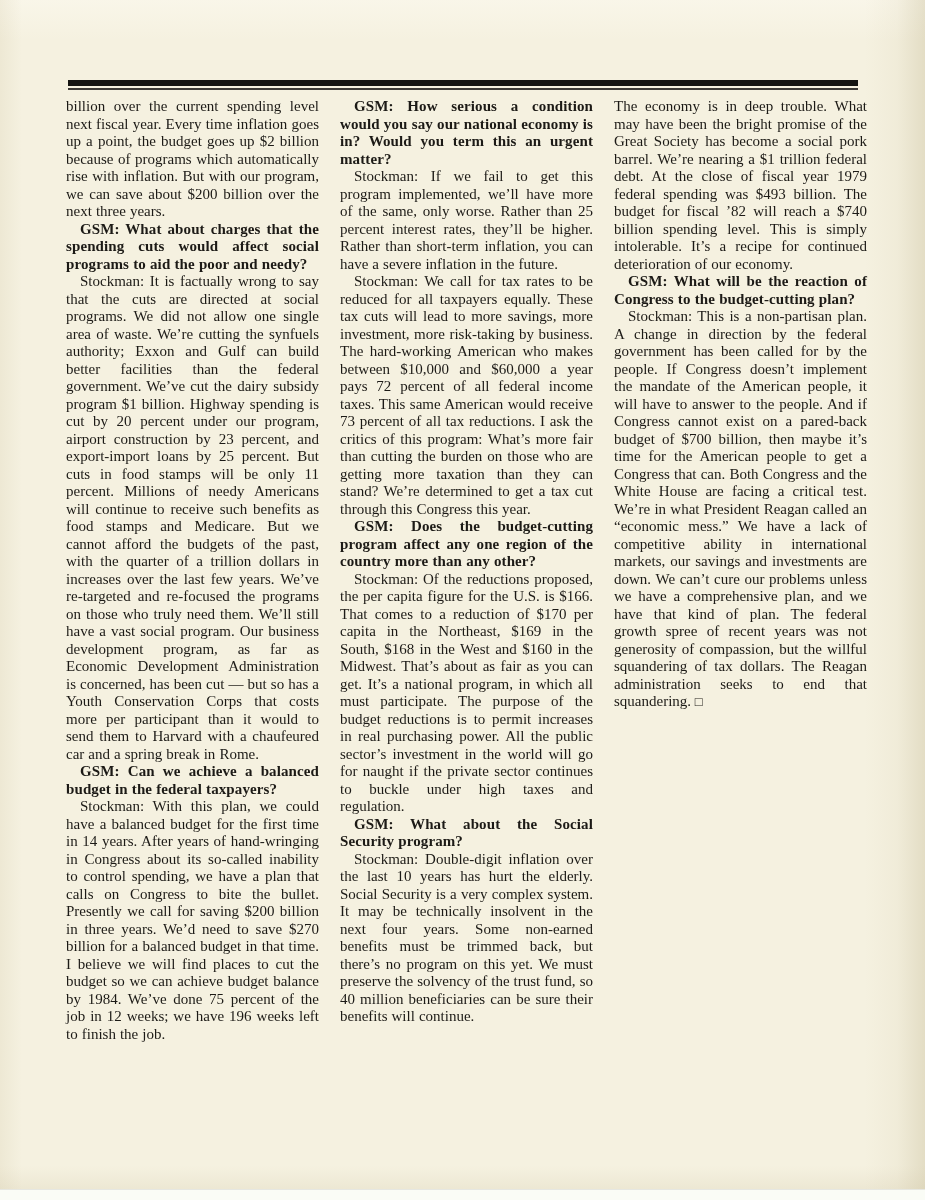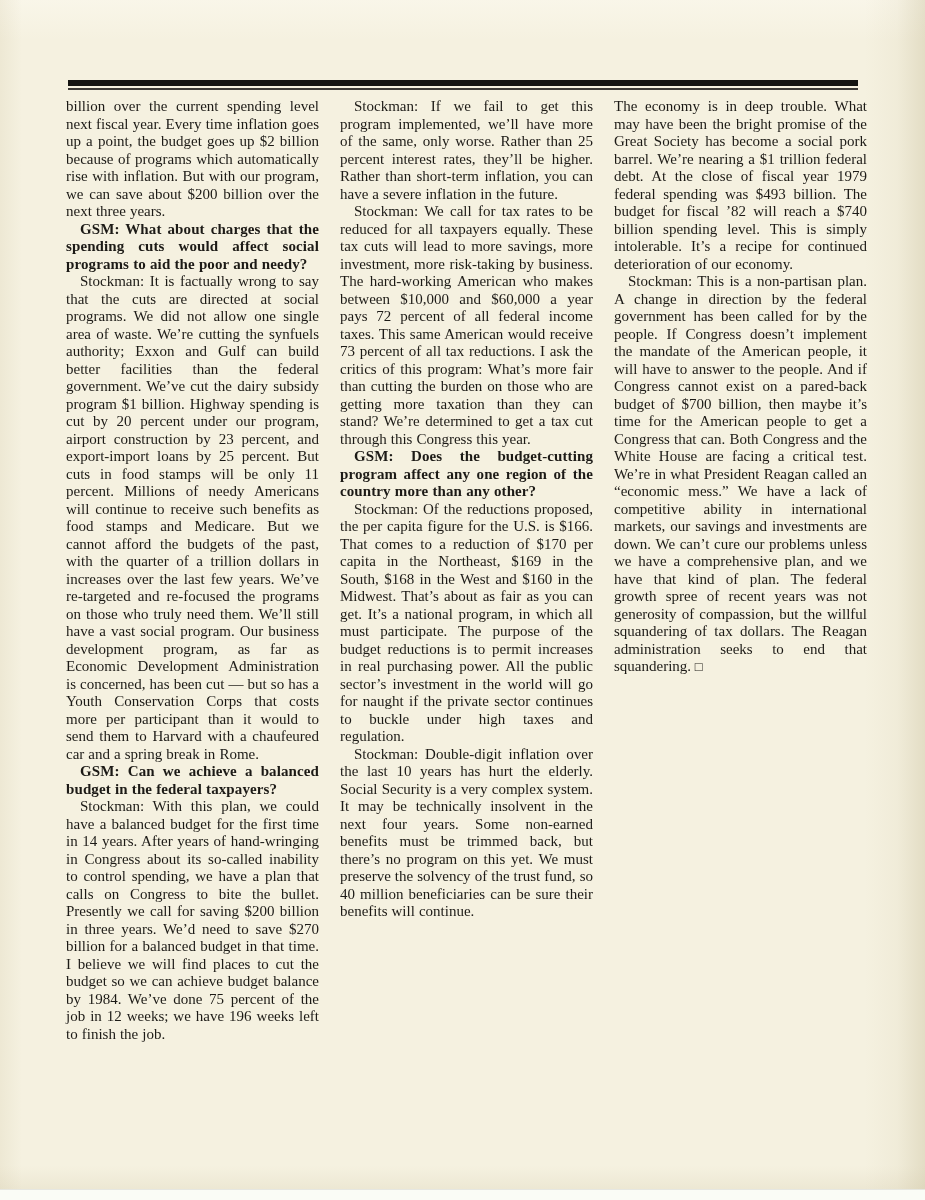--- a/index.html
+++ b/index.html
@@ -99,27 +99,30 @@
 
   <div class="columns" id="columns">
       <div class="column">
         <p class="continuation"><span>billion over the current spending level next fiscal year. Every time inflation goes up a point, the budget goes up $2 billion because of programs which automatically rise with inflation. But with our program, we can save about $200 billion over the next three years.</span></p>
         <p class="question"><span>GSM: What about charges that the spending cuts would affect social programs to aid the poor and needy?</span></p>
         <p class="answer"><span>Stockman: It is factually wrong to say that the cuts are directed at social programs. We did not allow one single area of waste. We’re cutting the synfuels authority; Exxon and Gulf can build better facilities than the federal government. We’ve cut the dairy subsidy program $1 billion. Highway spending is cut by 20 percent under our program, airport construction by 23 percent, and export-import loans by 25 percent. But cuts in food stamps will be only 11 percent. Millions of needy Americans will continue to receive such benefits as food stamps and Medicare. But we cannot afford the budgets of the past, with the quarter of a trillion dollars in increases over the last few years. We’ve re-targeted and re-focused the programs on those who truly need them. We’ll still have a vast social program. Our business development program, as far as Economic Development Administration is concerned, has been cut — but so has a Youth Conservation Corps that costs more per participant than it would to send them to Harvard with a chaufeured car and a spring break in Rome.</span></p>
         <p class="question"><span>GSM: Can we achieve a balanced budget in the federal taxpayers?</span></p>
         <p class="answer"><span>Stockman: With this plan, we could have a balanced budget for the first time in 14 years. After years of hand-wringing in Congress about its so-called inability to control spending, we have a plan that calls on Congress to bite the bullet. Presently we call for saving $200 billion in three years. We’d need to save $270 billion for a balanced budget in that time. I believe we will find places to cut the budget so we can achieve budget balance by 1984. We’ve done 75 percent of the job in 12 weeks; we have 196 weeks left to finish the job.</span></p>
       </div>
       <div class="column">
+        <p class="question"><span>GSM: How serious a condition would you say our national economy is in? Would you term this an urgent matter?</span></p>
         <p class="answer"><span>Stockman: If we fail to get this program implemented, we’ll have more of the same, only worse. Rather than 25 percent interest rates, they’ll be higher. Rather than short-term inflation, you can have a severe inflation in the future.</span></p>
         <p class="answer"><span>Stockman: We call for tax rates to be reduced for all taxpayers equally. These tax cuts will lead to more savings, more investment, more risk-taking by business. The hard-working American who makes between $10,000 and $60,000 a year pays 72 percent of all federal income taxes. This same American would receive 73 percent of all tax reductions. I ask the critics of this program: What’s more fair than cutting the burden on those who are getting more taxation than they can stand? We’re determined to get a tax cut through this Congress this year.</span></p>
         <p class="question"><span>GSM: Does the budget-cutting program affect any one region of the country more than any other?</span></p>
         <p class="answer"><span>Stockman: Of the reductions proposed, the per capita figure for the U.S. is $166. That comes to a reduction of $170 per capita in the Northeast, $169 in the South, $168 in the West and $160 in the Midwest. That’s about as fair as you can get. It’s a national program, in which all must participate. The purpose of the budget reductions is to permit increases in real purchasing power. All the public sector’s investment in the world will go for naught if the private sector continues to buckle under high taxes and regulation.</span></p>
+        <p class="question"><span>GSM: What about the Social Security program?</span></p>
         <p class="answer"><span>Stockman: Double-digit inflation over the last 10 years has hurt the elderly. Social Security is a very complex system. It may be technically insolvent in the next four years. Some non-earned benefits must be trimmed back, but there’s no program on this yet. We must preserve the solvency of the trust fund, so 40 million beneficiaries can be sure their benefits will continue.</span></p>
       </div>
       <div class="column">
         <p class="continuation"><span>The economy is in deep trouble. What may have been the bright promise of the Great Society has become a social pork barrel. We’re nearing a $1 trillion federal debt. At the close of fiscal year 1979 federal spending was $493 billion. The budget for fiscal ’82 will reach a $740 billion spending level. This is simply intolerable. It’s a recipe for continued deterioration of our economy.</span></p>
+        <p class="question"><span>GSM: What will be the reaction of Congress to the budget-cutting plan?</span></p>
         <p class="answer"><span>Stockman: This is a non-partisan plan. A change in direction by the federal government has been called for by the people. If Congress doesn’t implement the mandate of the American people, it will have to answer to the people. And if Congress cannot exist on a pared-back budget of $700 billion, then maybe it’s time for the American people to get a Congress that can. Both Congress and the White House are facing a critical test. We’re in what President Reagan called an “economic mess.” We have a lack of competitive ability in international markets, our savings and investments are down. We can’t cure our problems unless we have a comprehensive plan, and we have that kind of plan. The federal growth spree of recent years was not generosity of compassion, but the willful squandering of tax dollars. The Reagan administration seeks to end that squandering.</span><span class="end-mark"> □</span></p>
       </div>
     </div>
 
 
   <div class="bottom-strip"></div>
 </div>
 
 </body></html>

